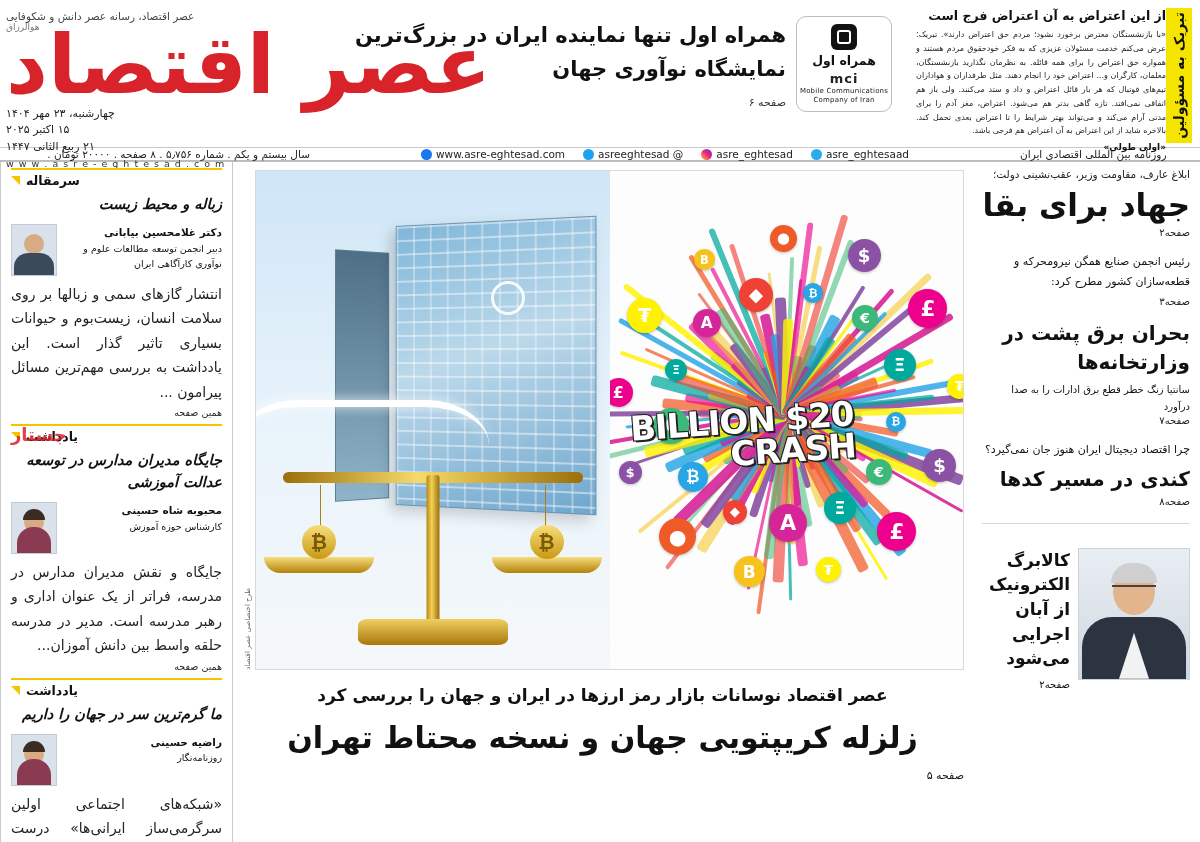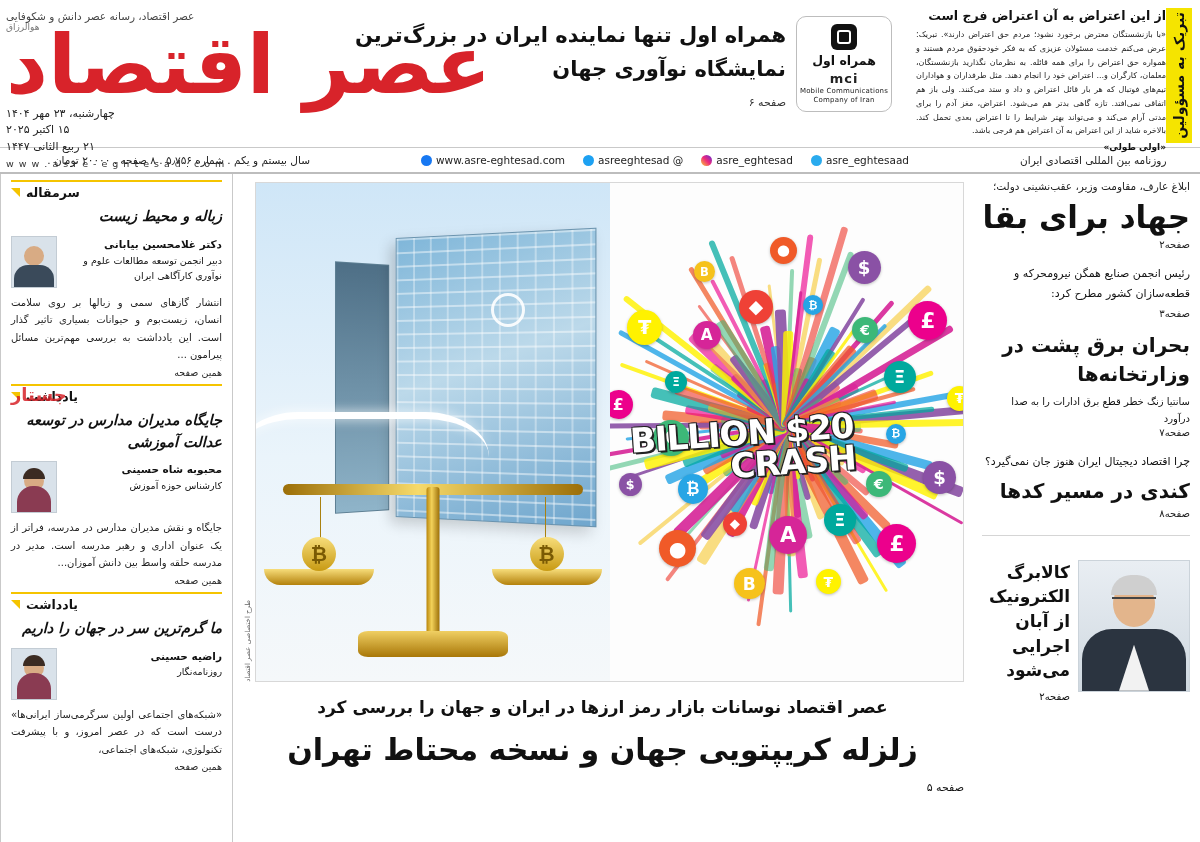--- a/index.html
+++ b/index.html
@@ -70,21 +70,21 @@
   .rail-title { font-size:14.5px; font-weight:bold; text-align:right; line-height:1.5; margin:6px 0 8px 0;font-style:italic; }
   .byline { display:flex; flex-direction:row-reverse; gap:6px; align-items:flex-start; }
   .byline .txt { flex:1; text-align:right; font-size:9.5px; line-height:1.6; }
   .byline .txt .nm { font-weight:bold; font-size:10.5px; }
   .avatar { width:46px; height:52px; flex:none; background:#d9e2ea; border:1px solid #c3ccd4; overflow:hidden; position:relative; }
   .av-face { position:absolute; left:50%; transform:translateX(-50%); }
   .av-head { width:20px; height:20px; border-radius:50%; background:#d8ab84; top:9px; }
   .av-body { width:40px; height:22px; border-radius:14px 14px 0 0; background:#3a4a5a; bottom:0; }
   .av-hair { width:22px;height:11px;border-radius:11px 11px 0 0;background:#3b2b22; top:6px; }
   .av-scarf { width:34px;height:26px;border-radius:16px 16px 0 0;background:#8a3b52; bottom:0; }
-  .rail-body { font-size:10px; line-height:1.75; text-align:justify; color:#222; margin-top:6px; }
+  .rail-body { font-size:14px; line-height:1.75; text-align:justify; color:#222; margin-top:6px; }
   .rail-more { font-size:9.5px; color:#222; margin-top:3px; text-align:right; }
   .jostar-head { position:relative; }
   .jostar-mark { position:absolute; left:0; top:-2px; font-size:18px; font-weight:bold; color:#d8232a; opacity:.85; }
 
   
   .center { flex:1; padding:8px 8px 4px 8px; display:flex; flex-direction:column; border-left:1px solid #c9c9c9; }
   .photo-wrap { display:flex; flex-direction:row-reverse; gap:0; height:500px; }
   .credit-strip { width:14px; display:flex; align-items:flex-end; justify-content:center; }
   .credit-strip span { writing-mode:vertical-rl; transform:rotate(180deg); font-size:7px; color:#666; white-space:nowrap; padding-bottom:14px; }
   .photo { flex:1; display:flex; flex-direction:row; border:1px solid #d8d8d8; overflow:hidden; position:relative; }

